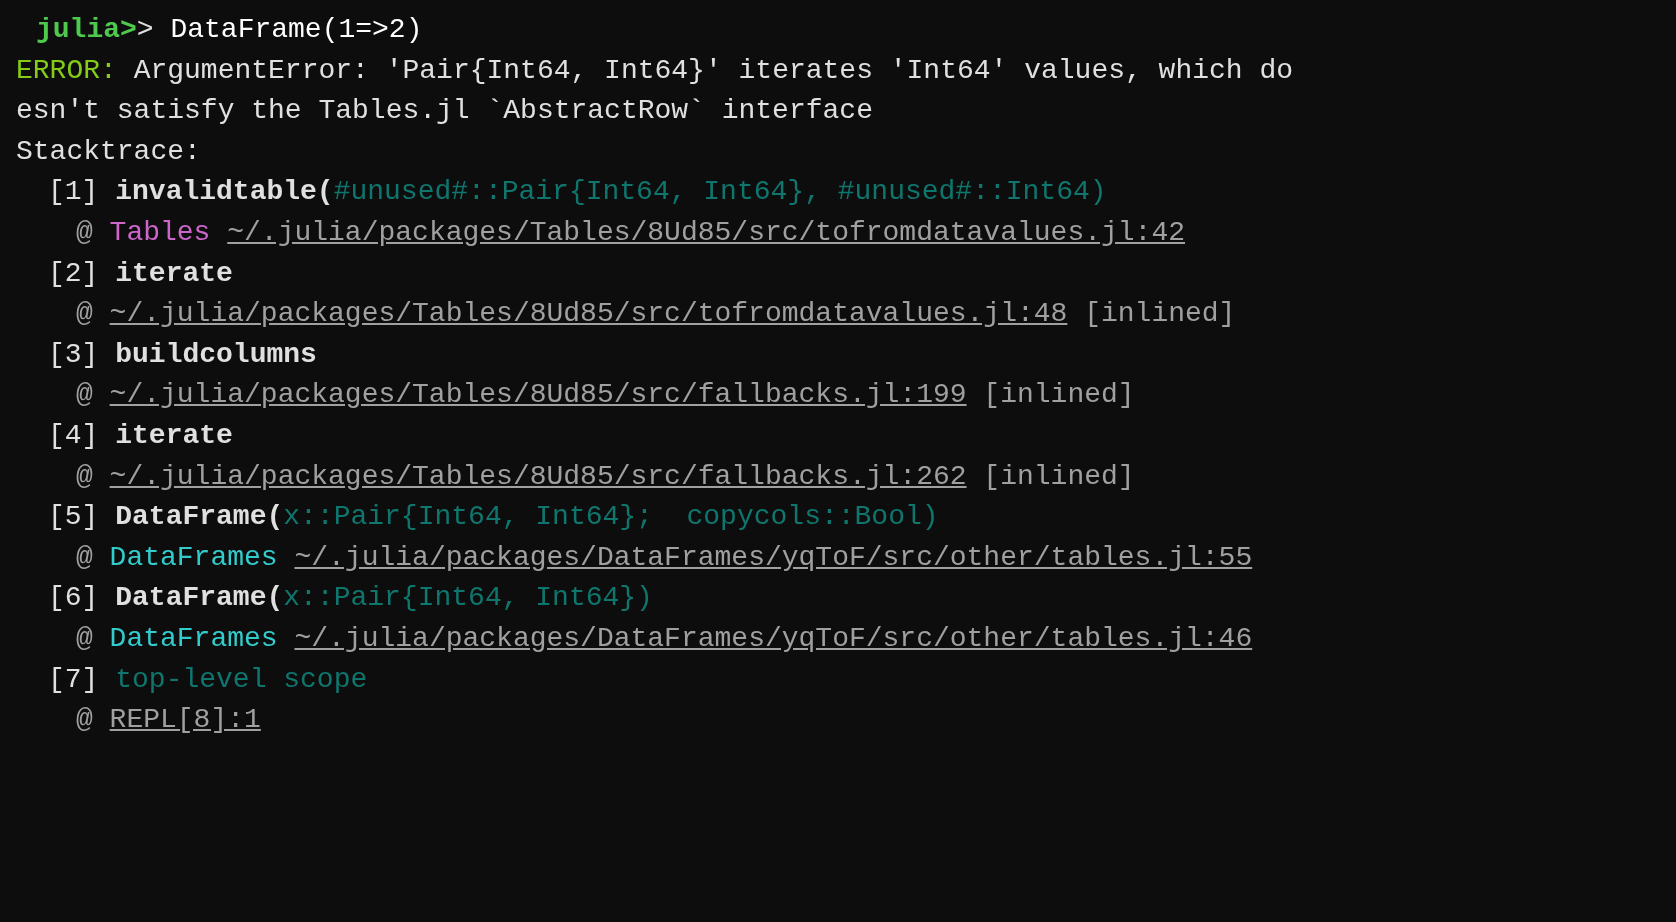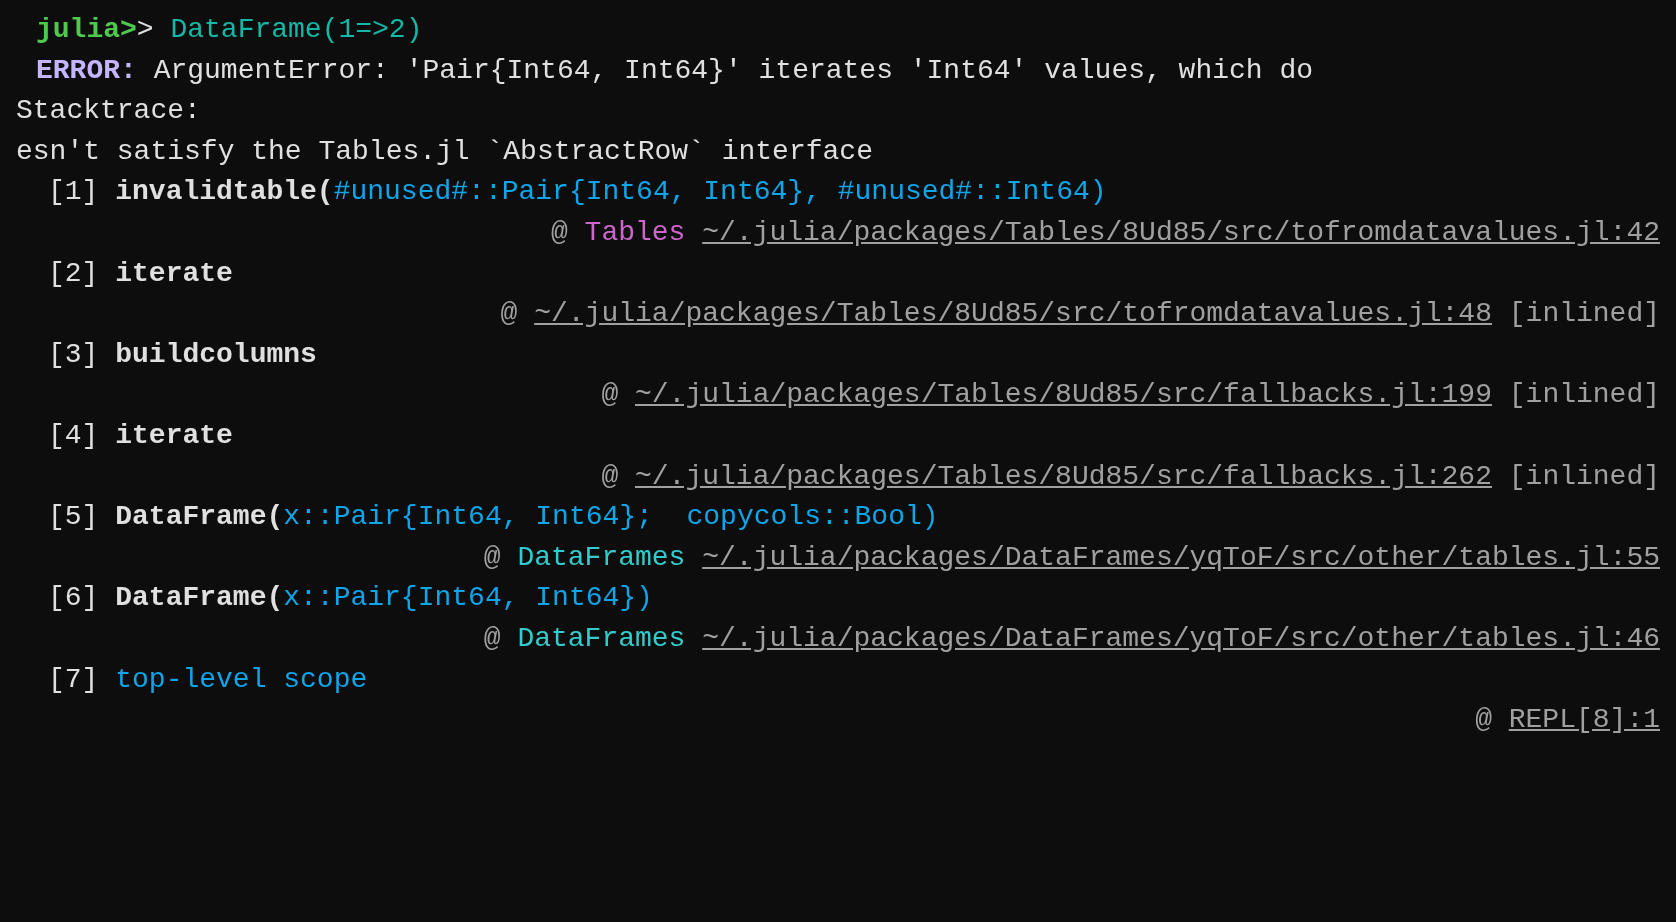--- a/index.html
+++ b/index.html
@@ -33,28 +33,27 @@
       color: #4ec94e;
       font-weight: bold;
       margin-left: 20px;
     }
 
     .prompt-arrow {
       color: #e0e0e0;
     }
 
     .command-text {
-      color: #14b8a6;
+      color: #ffffff;
       text-align: right;
     }
 
     .error-label {
-      color: #c4b5fd;
-      font-weight: bold;
-      margin-left: 20px;
+      color: #84cc16;
+      font-weight: normal;
     }
 
     .error-text {
       color: #e0e0e0;
     }
 
     .stacktrace-label {
       color: #e0e0e0;
     }
 
@@ -62,21 +61,21 @@
       color: #e0e0e0;
     }
 
     .func-bold {
       color: #e0e0e0;
       font-weight: bold;
       font-family: Liberation Mono, monospace;
     }
 
     .func-args {
-      color: #0ea5e9;
+      color: #0f766e;
     }
 
     .at-sign {
       color: #a0a0a0;
     }
 
     .pkg-tables {
       color: #cc66cc;
     }
 
@@ -96,35 +95,34 @@
     .inlined {
       color: #a0a0a0;
     }
 
     .indent1 {
       padding-left: 32px;
     }
 
     .indent2 {
       padding-left: 60px;
-      text-align: right;
     }
   </style>
 </head>
 <body>
 
 <div class="terminal">
 
   <span class="line"><span class="julia-prompt">julia&gt;</span><span class="prompt-arrow">&gt; </span><span class="command-text">DataFrame(1=&gt;2)</span></span>
 
   <span class="line"><span class="error-label">ERROR:</span><span class="error-text"> ArgumentError: 'Pair{Int64, Int64}' iterates 'Int64' values, which do</span></span>
 
+  <span class="line"><span class="error-text">esn't satisfy the Tables.jl `AbstractRow` interface</span></span>
+
   <span class="line"><span class="stacktrace-label">Stacktrace:</span></span>
-
-  <span class="line"><span class="error-text">esn't satisfy the Tables.jl `AbstractRow` interface</span></span>
 
   <span class="line indent1"><span class="frame-number">[1] </span><span class="func-bold">invalidtable(</span><span class="func-args">#unused#::Pair{Int64, Int64}, #unused#::Int64)</span></span>
   <span class="line indent2"><span class="at-sign">@ </span><span class="pkg-tables">Tables</span><span class="at-sign"> </span><span class="file-path">~/.julia/packages/Tables/8Ud85/src/tofromdatavalues.jl:42</span></span>
 
   <span class="line indent1"><span class="frame-number">[2] </span><span class="func-bold">iterate</span></span>
   <span class="line indent2"><span class="at-sign">@ </span><span class="file-path">~/.julia/packages/Tables/8Ud85/src/tofromdatavalues.jl:48</span><span class="inlined"> [inlined]</span></span>
 
   <span class="line indent1"><span class="frame-number">[3] </span><span class="func-bold">buildcolumns</span></span>
   <span class="line indent2"><span class="at-sign">@ </span><span class="file-path">~/.julia/packages/Tables/8Ud85/src/fallbacks.jl:199</span><span class="inlined"> [inlined]</span></span>
 

